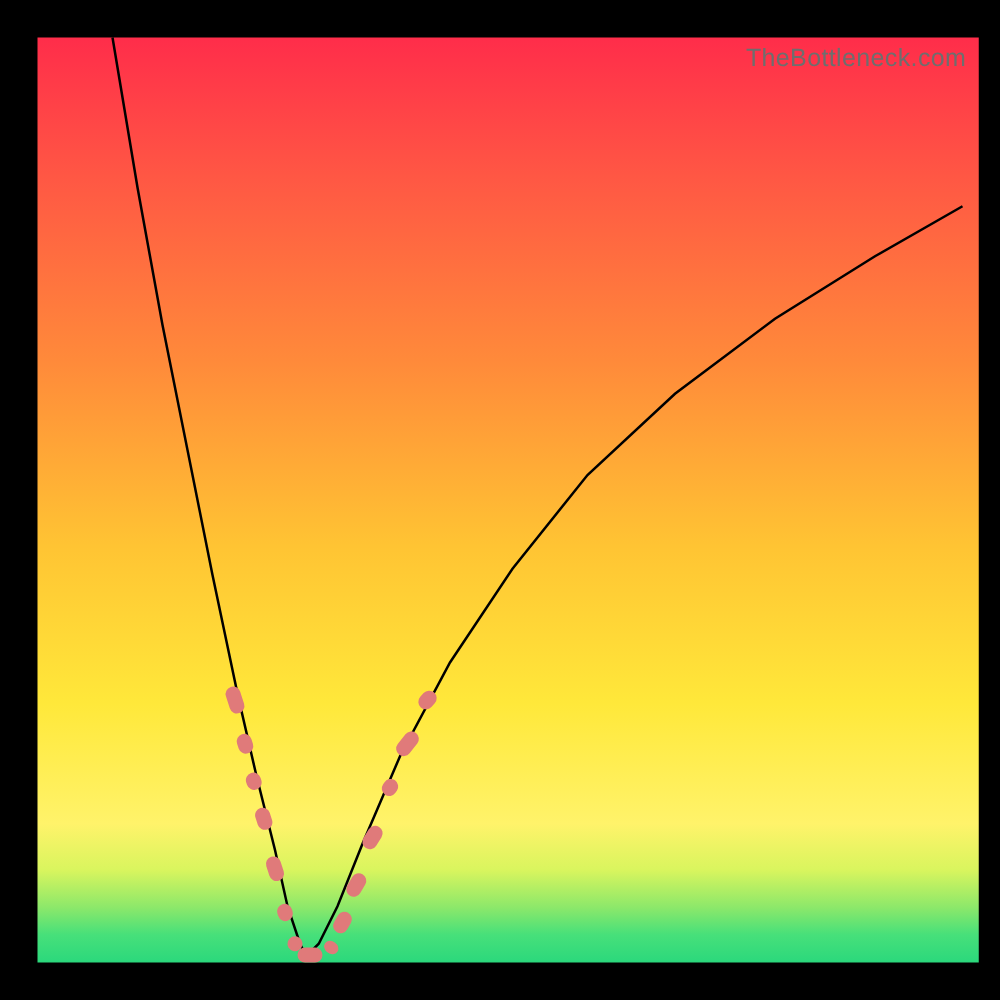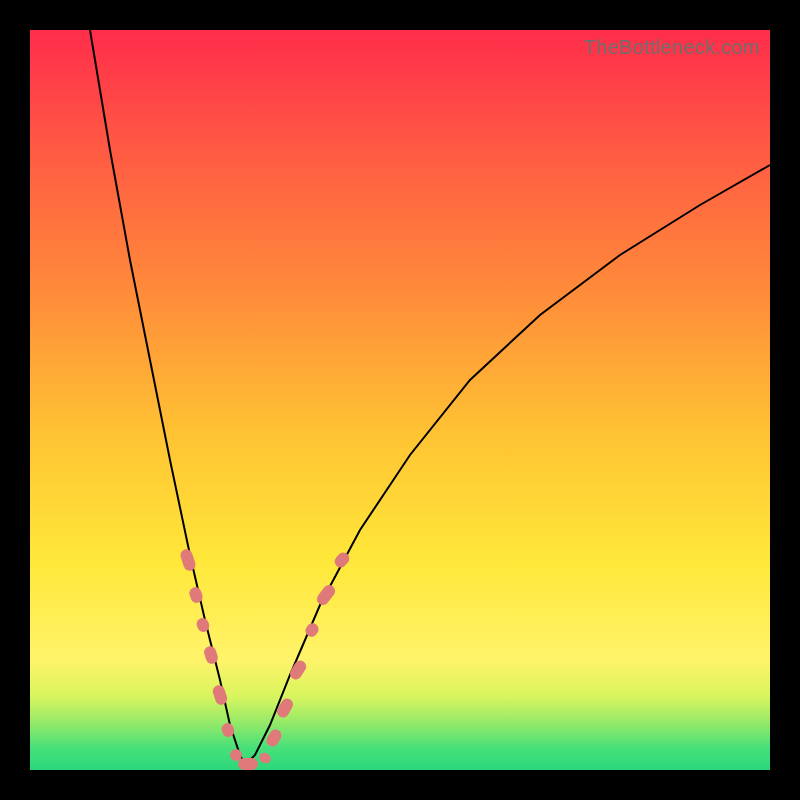--- a/index.html
+++ b/index.html
@@ -24,20 +24,21 @@
       #ff5744 15%,
       #ff8a3a 35%,
       #ffc433 55%,
       #ffe83a 72%,
       #fff36a 85%,
       #d9f55e 90%,
       #8de86a 94%,
       #47e07a 97%,
       #2bd87c 100%
     );
+    padding-left: 13px;
   }
   .watermark {
     position: absolute;
     top: 6px;
     right: 10px;
     color: #6e6e6e;
     font-size: 20px;
     font-weight: 500;
     letter-spacing: 0.3px;
     user-select: none;

